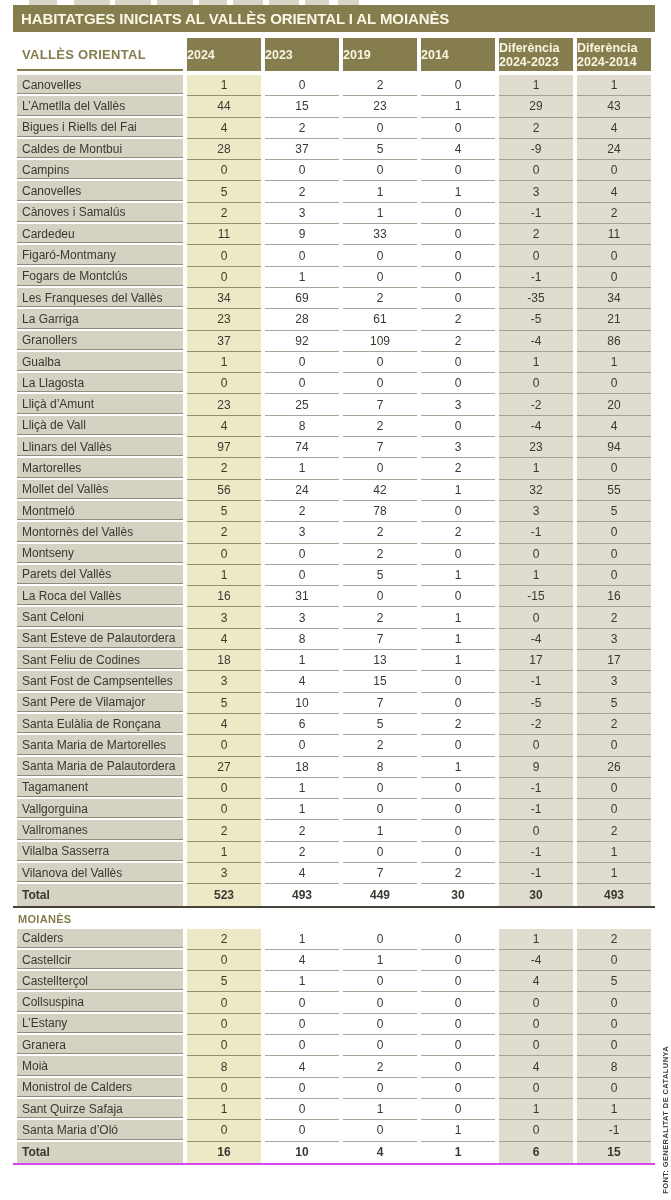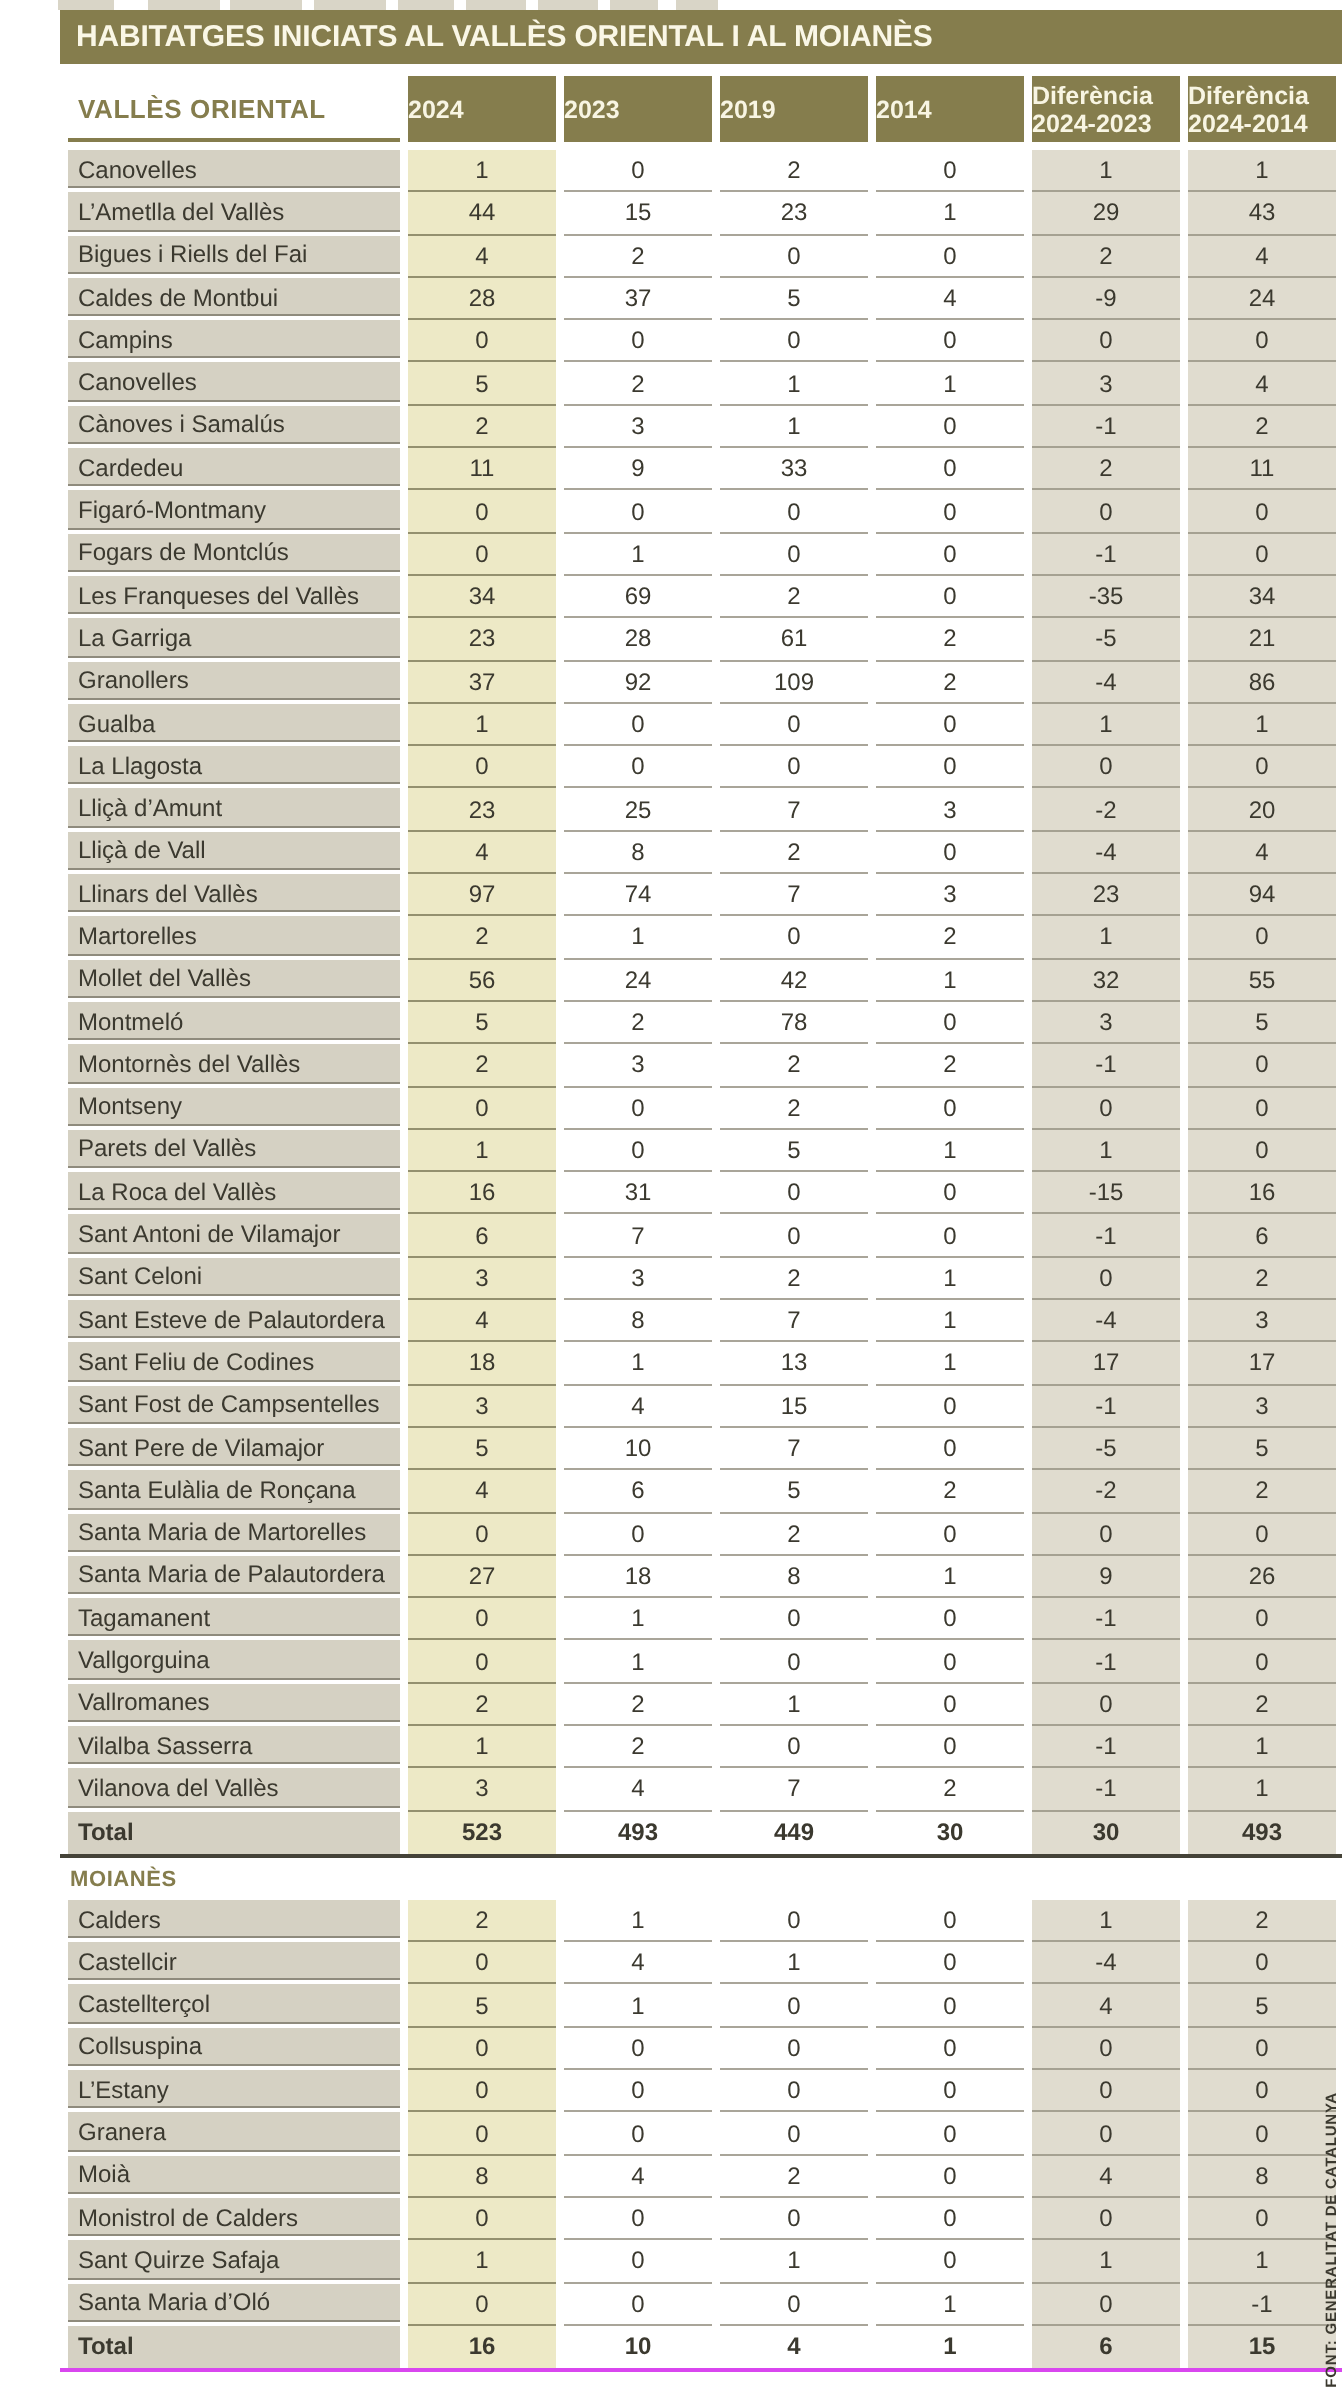--- a/index.html
+++ b/index.html
@@ -1,21 +1,21 @@
 <!DOCTYPE html>
 <html><head>
 <meta charset="utf-8">
 <style>
   html,body{margin:0;padding:0;background:#ffffff;}
   body{width:671px;height:1200px;position:relative;overflow:hidden;
        font-family:"Liberation Sans",sans-serif;color:#3B392F;}
 
   .artifact{position:absolute;top:0;height:5px;background:#D9D5C7;}
 
-  .wrap{position:absolute;left:30px;top:5px;width:642px;}
+  .wrap{position:absolute;left:13px;top:5px;width:642px;}
 
   .title-bar{height:27px;background:#857D4D;color:#FAF7E6;font-weight:bold;
              font-size:15px;line-height:27px;padding-left:8px;letter-spacing:-0.1px;
              white-space:nowrap;}
 
   table{border-collapse:separate;border-spacing:4px 0;table-layout:fixed;
         width:642px;}
   #table-valles{margin-top:6px;}
   col.col-lbl{width:166px;}
   col.col-num{width:74px;}
@@ -323,29 +323,20 @@
         <tr>
           <th class="lbl">La Roca del Vallès</th>
           <td class="c0">16</td>
           <td class="c1">31</td>
           <td class="c2">0</td>
           <td class="c3">0</td>
           <td class="c4">-15</td>
           <td class="c5">16</td>
         </tr>
         <tr>
-          <th class="lbl">Sant Antoni de Vilamajor</th>
-          <td class="c0">6</td>
-          <td class="c1">7</td>
-          <td class="c2">0</td>
-          <td class="c3">0</td>
-          <td class="c4">-1</td>
-          <td class="c5">6</td>
-        </tr>
-        <tr>
           <th class="lbl">Sant Celoni</th>
           <td class="c0">3</td>
           <td class="c1">3</td>
           <td class="c2">2</td>
           <td class="c3">1</td>
           <td class="c4">0</td>
           <td class="c5">2</td>
         </tr>
         <tr>
           <th class="lbl">Sant Esteve de Palautordera</th>

